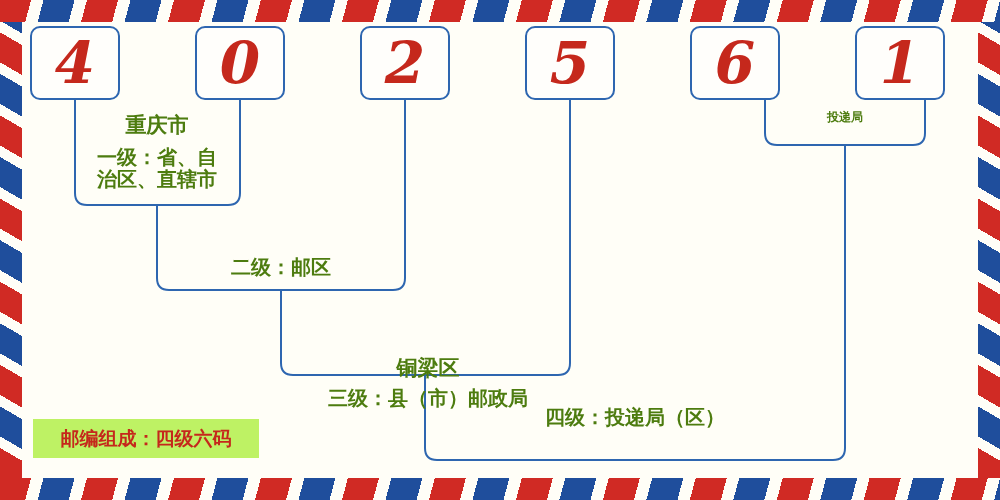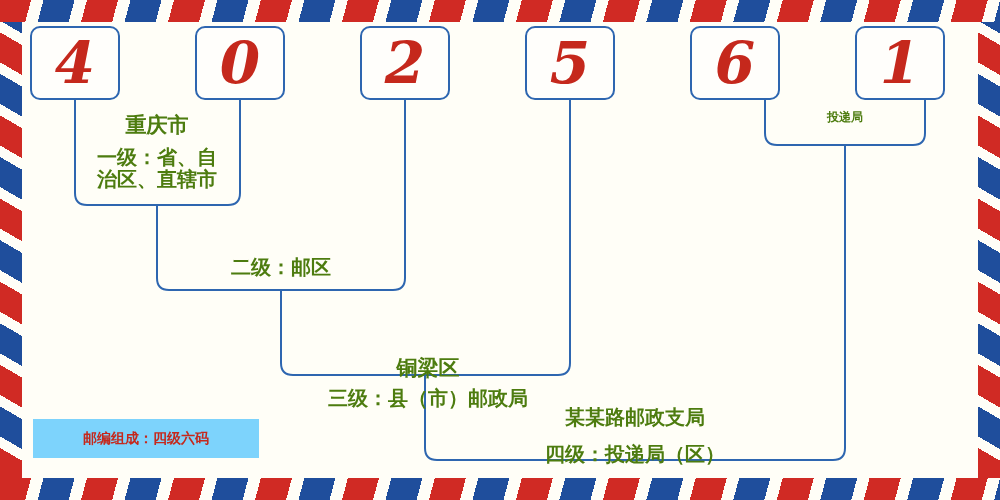--- a/index.html
+++ b/index.html
@@ -57,22 +57,22 @@
   .lvl1 .place{margin-bottom:8px;}
   .lvl2{left:181px;top:256px;width:200px;text-align:center;}
   .lvl3{left:328px;top:309px;width:200px;margin-top:46px;}
   .lvl3 .desc{margin-top:6px;}
   .lvl4{left:510px;top:391px;width:250px;}
   .lvl4 .desc{margin-top:15px;}
   .delivery{left:785px;top:109px;width:120px;font-size:12px;}
   
   .footer-badge{
     position:absolute;left:33px;top:419px;width:226px;height:39px;
-    background:#7dd3fc;
-    color:#c5281c;font-weight:bold;font-size:14px;
+    background:#bef264;
+    color:#c5281c;font-weight:bold;font-size:19px;
     text-align:center;line-height:39px;
   }
 </style>
 </head>
 <body>
 
 <div class="canvas">
 
   <div class="border-h border-top"></div>
   <div class="border-h border-bottom"></div>
@@ -113,21 +113,20 @@
   </div>
 
   <div class="lbl lvl2 desc">二级：邮区</div>
 
   <div class="lbl lvl3">
     <div class="place">铜梁区</div>
     <div class="desc">三级：县（市）邮政局</div>
   </div>
 
   <div class="lbl lvl4">
-    <div class="desc">某某路邮政支局</div>
     <div class="desc">四级：投递局（区）</div>
   </div>
 
   <div class="lbl delivery">投递局</div>
 
   <div class="footer-badge">邮编组成：四级六码</div>
 
 </div>
 
 </body></html>

